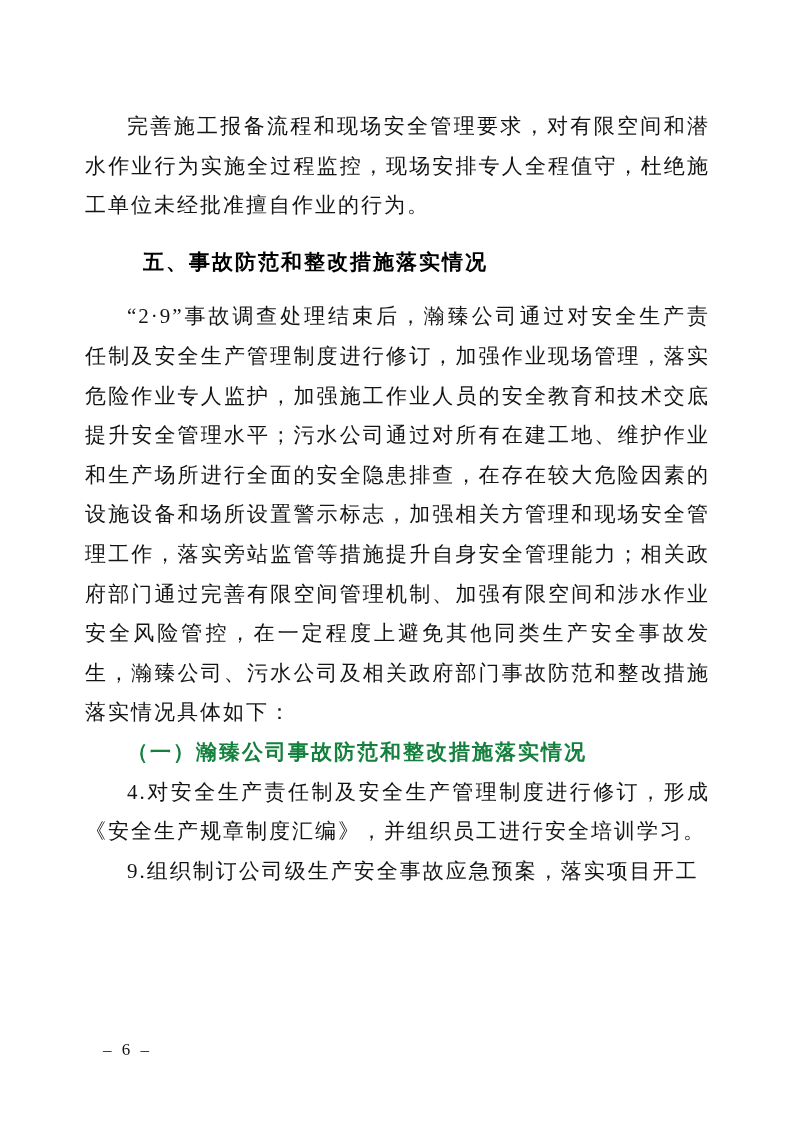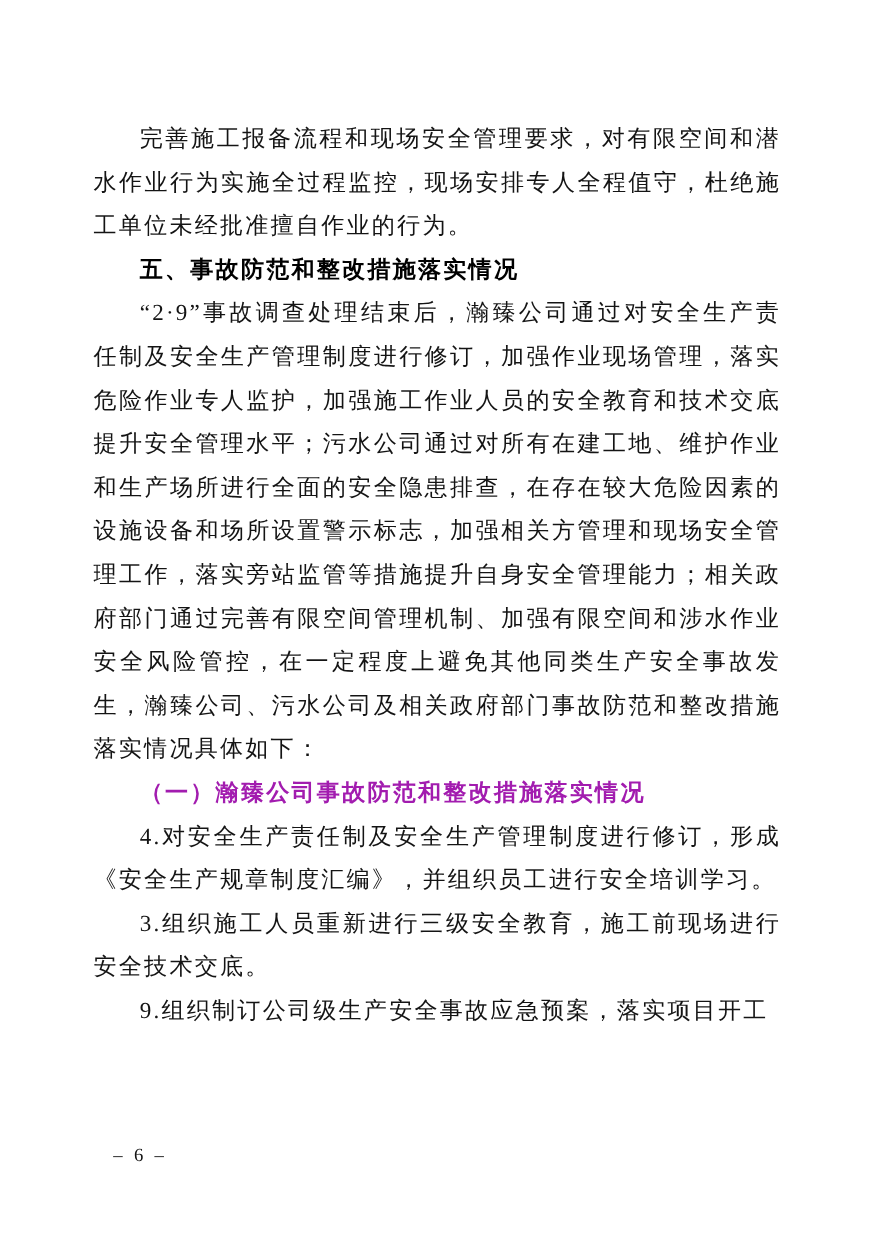--- a/index.html
+++ b/index.html
@@ -29,37 +29,37 @@
     line-height: 39.6px;
     letter-spacing: 2px;
     text-align: justify;
     text-align-last: left;
     text-justify: inter-character;
     text-indent: 2em;
     font-family: "Liberation Serif", "DejaVu Serif", serif;
     color: #141414;
   }
   .heading-1 {
-    margin: 0;
+    margin: 16px;
     font-size: 21px;
     line-height: 39.6px;
     letter-spacing: 2px;
     text-indent: 2em;
     font-weight: bold;
     color: #000000;
     font-family: "Liberation Sans", "DejaVu Sans", sans-serif;
   }
   .heading-2 {
     margin: 0;
     font-size: 21px;
     line-height: 39.6px;
     letter-spacing: 2px;
     text-indent: 2em;
     font-weight: bold;
-    color: #a21caf;
+    color: #15803d;
     font-family: "Liberation Serif", "DejaVu Serif", serif;
   }
   .page-number {
     position: absolute;
     left: 103px;
     top: 1040px;
     font-size: 17px;
     letter-spacing: 3px;
     color: #141414;
     font-family: "Liberation Serif", "DejaVu Serif", serif;
@@ -69,17 +69,16 @@
 </head>
 <body>
 
 <div class="page">
   <div class="content">
     <p class="para">完善施工报备流程和现场安全管理要求，对有限空间和潜水作业行为实施全过程监控，现场安排专人全程值守，杜绝施工单位未经批准擅自作业的行为。</p>
     <div class="heading-1">五、事故防范和整改措施落实情况</div>
     <p class="para">“2·9”事故调查处理结束后，瀚臻公司通过对安全生产责任制及安全生产管理制度进行修订，加强作业现场管理，落实危险作业专人监护，加强施工作业人员的安全教育和技术交底提升安全管理水平；污水公司通过对所有在建工地、维护作业和生产场所进行全面的安全隐患排查，在存在较大危险因素的设施设备和场所设置警示标志，加强相关方管理和现场安全管理工作，落实旁站监管等措施提升自身安全管理能力；相关政府部门通过完善有限空间管理机制、加强有限空间和涉水作业安全风险管控，在一定程度上避免其他同类生产安全事故发生，瀚臻公司、污水公司及相关政府部门事故防范和整改措施落实情况具体如下：</p>
     <div class="heading-2">（一）瀚臻公司事故防范和整改措施落实情况</div>
     <p class="para">4.对安全生产责任制及安全生产管理制度进行修订，形成《安全生产规章制度汇编》，并组织员工进行安全培训学习。</p>
-    <p class="para">3.组织施工人员重新进行三级安全教育，施工前现场进行安全技术交底。</p>
     <p class="para">9.组织制订公司级生产安全事故应急预案，落实项目开工</p>
   </div>
   <div class="page-number">– 6 –</div>
 </div>
 
 </body></html>

